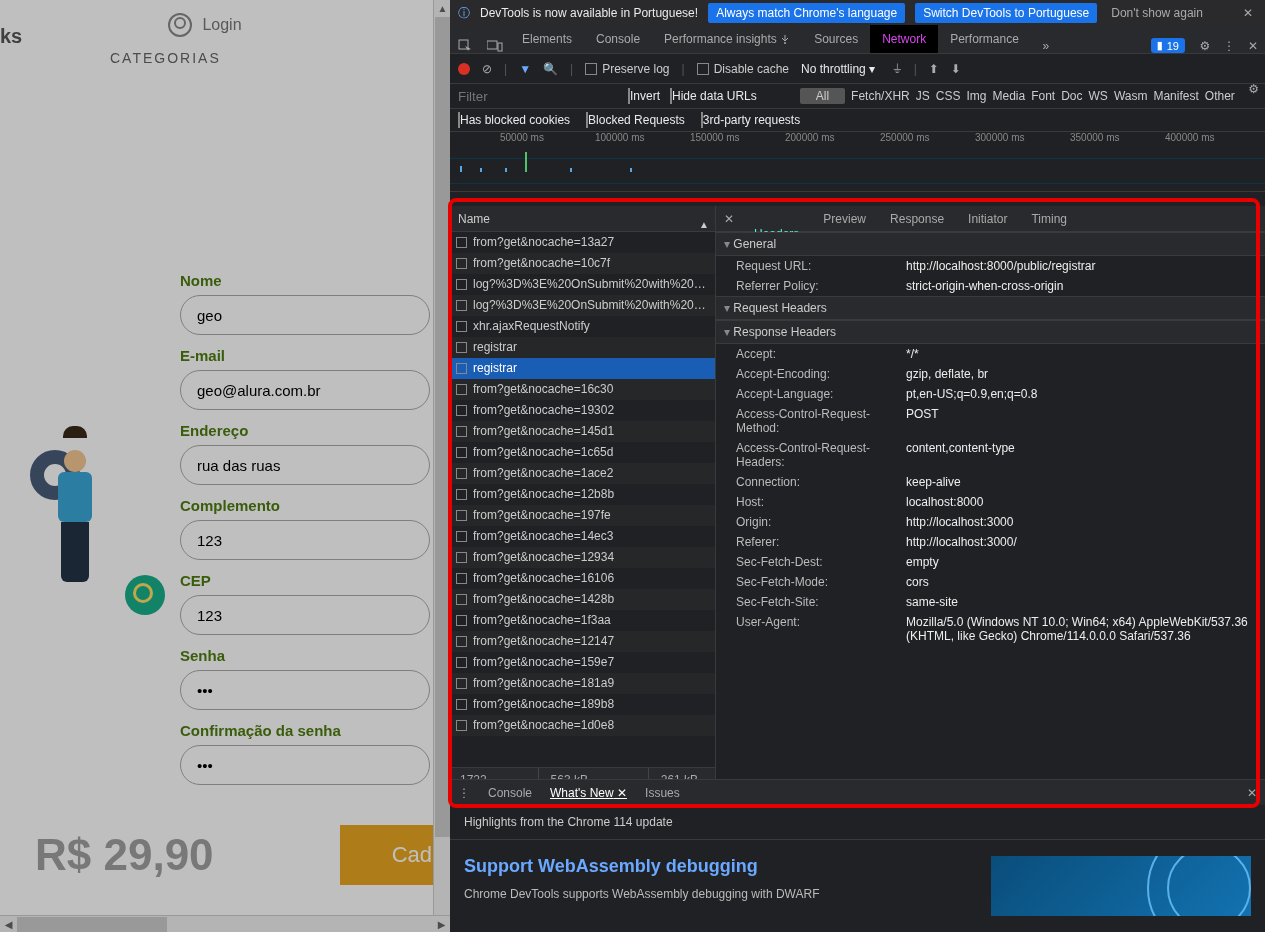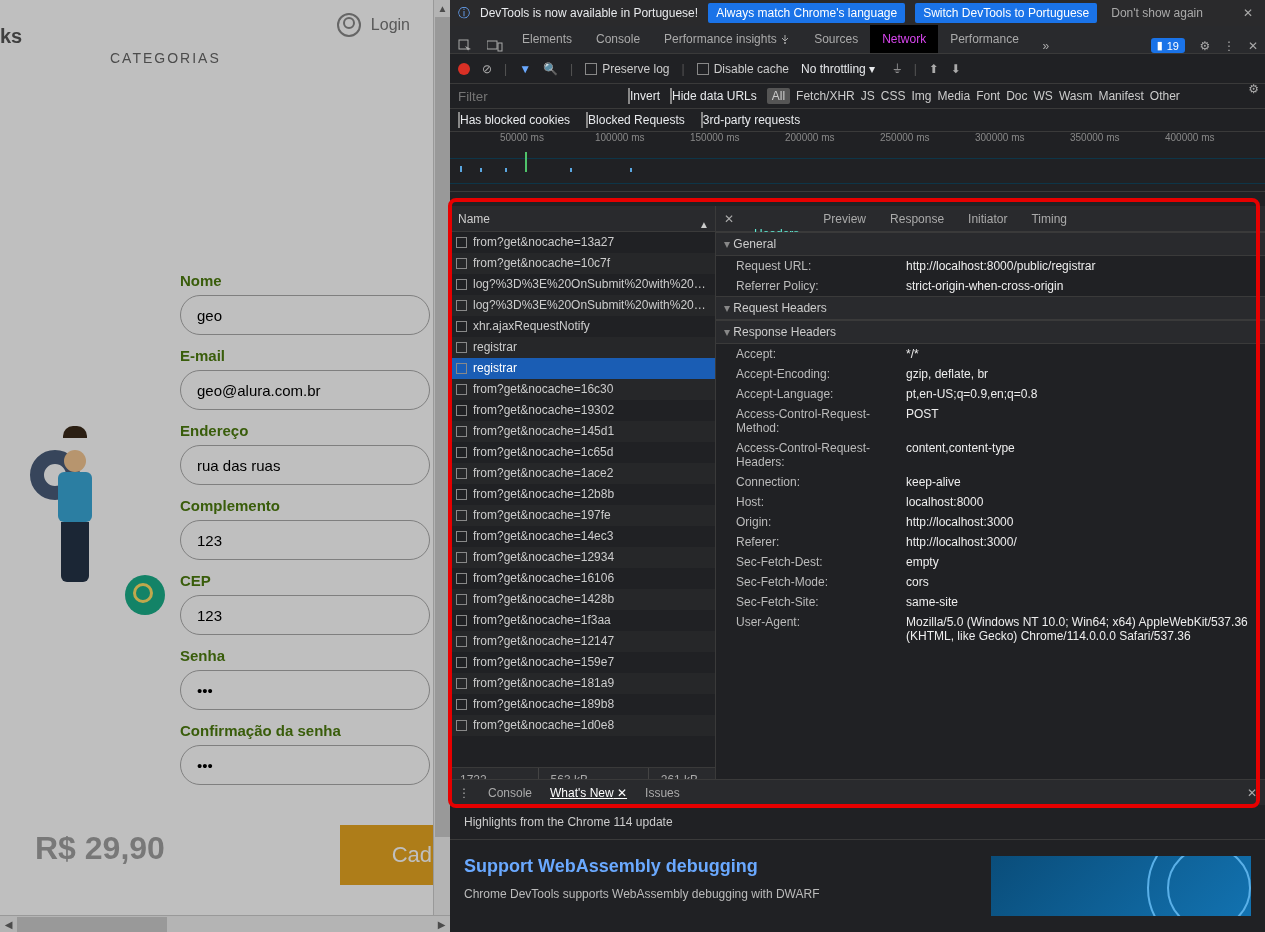--- a/index.html
+++ b/index.html
@@ -1,37 +1,37 @@
 <!DOCTYPE html>
 <html><head>
 <meta charset="utf-8">
 <style>
 * { margin:0; padding:0; box-sizing:border-box; font-family:"Segoe UI",Arial,sans-serif; }
 body { width:1265px; height:932px; overflow:hidden; background:#202124; position:relative; }
 .page-wrap { position:absolute; left:0; top:0; width:450px; height:932px; background:#fff; overflow:hidden; }
 .page-content { position:absolute; left:0; top:0; right:0; bottom:17px; overflow:auto; }
-.page-top { height:50px; display:flex; justify-content:flex-end; padding-right:40px; align-items:center; gap:10px; }
+.page-top { height:50px; display:flex; justify-content:center; padding-right:40px; align-items:center; gap:10px; }
 .page-top .usrico { width:24px; height:24px; border:2px solid #888; border-radius:50%; position:relative; }
 .page-top .usrico::before { content:''; position:absolute; width:8px; height:8px; border:2px solid #888; border-radius:50%; top:2px; left:50%; transform:translateX(-50%); }
 .catrow { height:30px; padding-left:110px; color:#666; font-size:14px; letter-spacing:2px; }
 .ks { position:absolute; left:0; top:25px; font-size:20px; font-weight:700; color:#555; }
 .form { padding:180px 20px 0 180px; }
 .lbl { color:#4d7c0f; font-weight:600; font-size:15px; margin:12px 0 6px; }
 .inp { width:250px; height:40px; border:1px solid #aaa; border-radius:20px; padding:0 16px; font-size:15px; background:#fff; }
 .submitbtn { margin-top:40px; margin-left:160px; width:200px; height:60px; background:#e8a722; color:#fff; font-size:22px; border:none; cursor:pointer; }
 .keybadge { position:absolute; left:125px; top:575px; width:40px; height:40px; background:#1aaf8a; border-radius:50%; }
 .keybadge::after { content:''; position:absolute; width:14px; height:14px; border:3px solid #ffe066; border-radius:50%; top:8px; left:8px; }
 .person { position:absolute; left:45px; top:450px; width:60px; height:150px; }
 .person .head { width:22px; height:22px; background:#f4c793; border-radius:50%; margin:0 auto; }
 .person .hair { width:24px; height:12px; background:#3a2a1a; border-radius:10px 10px 0 0; margin:-24px auto 12px; }
 .person .torso { width:34px; height:50px; background:#3aa8d9; margin:0 auto; border-radius:6px; }
 .person .legs { width:28px; height:60px; background:#243347; margin:0 auto; border-radius:0 0 6px 6px; }
 .bigkey { position:absolute; left:0; top:440px; width:80px; height:80px; }
 .bigkey .ring { width:50px; height:50px; border:14px solid #4a5d7a; border-radius:50%; position:absolute; right:0; top:10px; }
-.price { position:absolute; left:35px; top:830px; font-size:32px; font-weight:800; color:#444; opacity:.5; }
+.price { position:absolute; left:35px; top:830px; font-size:44px; font-weight:800; color:#444; opacity:.5; }
 .hscroll { position:absolute; left:0; bottom:0; height:17px; width:100%; background:#f0f0f0; border-top:1px solid #ccc; display:flex; }
 .hscroll .arr { width:17px; height:17px; display:flex; align-items:center; justify-content:center; color:#666; font-size:10px; }
 .hscroll .thumb { position:absolute; left:17px; width:150px; height:15px; background:#ccc; top:1px; }
 .vscroll { position:absolute; right:0; top:0; width:17px; height:calc(100% - 17px); background:#f0f0f0; border-left:1px solid #ccc; }
 .vscroll .arr { width:17px; height:17px; display:flex; align-items:center; justify-content:center; color:#666; font-size:10px; }
 .vscroll .thumb { position:absolute; top:17px; width:15px; height:820px; background:#ccc; left:1px; }
 .dimmer { position:absolute; left:0; top:0; width:450px; height:932px; background:rgba(0,0,0,.25); pointer-events:none; }
 
 .devtools { position:absolute; left:450px; top:0; width:815px; height:932px; background:#202124; color:#e8eaed; font-size:12px; }
 .infobar { height:26px; background:#2a2a2c; display:flex; align-items:center; gap:10px; padding:0 8px; }
@@ -47,21 +47,21 @@
 .tabbar .gear { width:24px; text-align:center; color:#aaa; }
 .toolbar { height:30px; display:flex; align-items:center; gap:12px; padding:0 8px; border-bottom:1px solid #3a3a3a; }
 .toolbar .rec { width:12px; height:12px; border-radius:50%; background:#d93025; }
 .toolbar .ico { color:#aaa; }
 .toolbar .funnel { color:#6aa9ff; }
 .toolbar .chk { display:flex; align-items:center; gap:5px; color:#ccc; }
 .chkbox { width:12px; height:12px; border:1px solid #888; }
 .filterrow { display:flex; align-items:center; gap:10px; padding:4px 8px; border-bottom:1px solid #3a3a3a; flex-wrap:wrap; }
 .filterrow .filterlbl { width:160px; color:#888; }
 .typefilters { display:flex; gap:6px; align-items:center; color:#ccc; }
-.typefilters .all { background:#555; padding:1px 5px; border-radius:2px; }
+.typefilters .all { background:#555; padding:1px 16px; border-radius:2px;margin-left:33px; }
 .filterrow2 { display:flex; gap:16px; padding:4px 8px; border-bottom:1px solid #3a3a3a; }
 .timeline { height:60px; border-bottom:1px solid #3a3a3a; position:relative; background:#202124; }
 .timeline .ruler { height:18px; display:flex; position:relative; }
 .timeline .tick { position:absolute; font-size:10px; color:#888; }
 .timeline .graph { position:absolute; top:18px; left:0; right:0; height:42px; }
 .timeline .spike { position:absolute; bottom:20px; width:2px; background:#5aa6e0; }
 .timeline .line { position:absolute; left:0; right:0; height:1px; background:#0d3548; }
 .netbody { position:absolute; top:206px; left:0; width:815px; height:585px; display:flex; }
 .reqlist { width:266px; border-right:1px solid #3a3a3a; display:flex; flex-direction:column; background:#202124; }
 .reqlist .hdr { height:26px; background:#292a2d; color:#ccc; padding:0 8px; line-height:26px; border-bottom:1px solid #3a3a3a; position:relative; }

